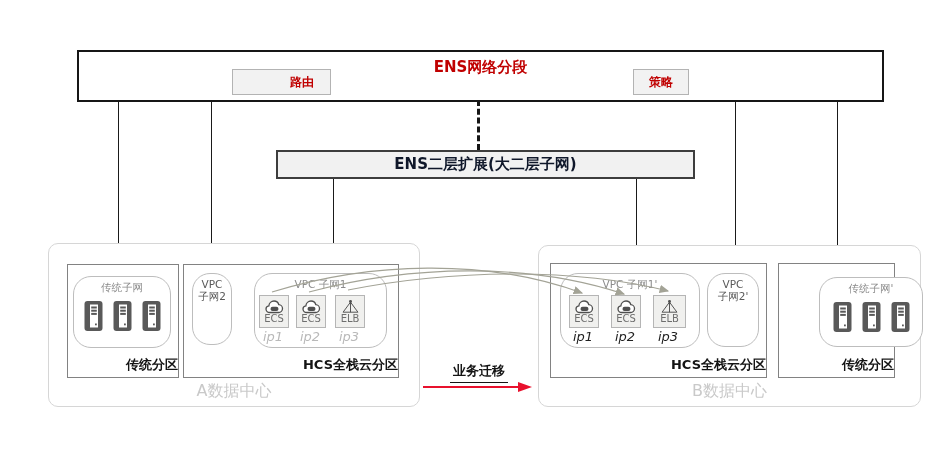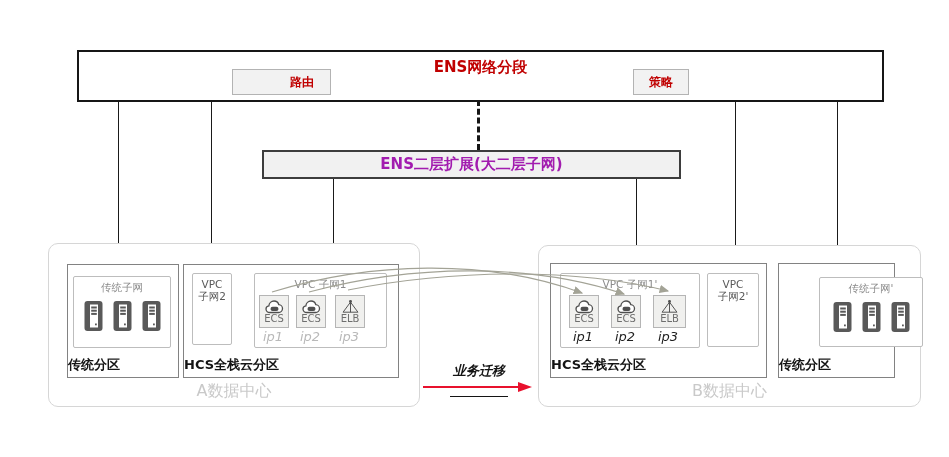--- a/index.html
+++ b/index.html
@@ -7,44 +7,44 @@
           font-family:"DejaVu Sans","Liberation Sans",sans-serif;}
   
   .vline{position:absolute;width:0;border-left:1.5px solid #1a1a1a;z-index:1;}
   .dashline{position:absolute;width:0;border-left:3px dashed #161616;z-index:1;}
   
   .topbox{position:absolute;left:77px;top:50px;width:803px;height:48px;border:2px solid #161616;background:#fff;z-index:2;}
   .topbox-title{margin-top:6px;text-align:center;font-size:15px;font-weight:bold;color:#c00000;}
   .chip{position:absolute;top:17px;height:24px;line-height:24px;background:#f2f2f2;border:1px solid #b3b3b3;
         color:#c00000;font-weight:bold;font-size:12px;text-align:center;z-index:3;}
   
-  .ensbox{position:absolute;left:262px;top:150px;width:415px;height:25px;background:#f1f1f1;border:2px solid #3d3d3d;
-          text-align:center;line-height:24px;font-size:15px;font-weight:bold;color:#a21caf;z-index:2;}
+  .ensbox{position:absolute;left:276px;top:150px;width:415px;height:25px;background:#f1f1f1;border:2px solid #3d3d3d;
+          text-align:center;line-height:24px;font-size:15px;font-weight:bold;color:#0f172a;z-index:2;}
   
   .dcbox{position:absolute;border:1.5px solid #d6d6d6;border-radius:10px;background:#fff;z-index:2;}
   .dc-label{position:absolute;left:0;right:0;bottom:4px;text-align:center;font-size:16px;color:#c9c9c9;}
   
   .partbox{position:absolute;border:1.3px solid #828282;background:#fff;z-index:3;}
-  .part-label{position:absolute;left:0;right:0;bottom:3px;text-align:left;font-size:13px;font-weight:bold;color:#141414;}
-  
-  .subnet{position:absolute;border:1.2px solid #bdbdbd;border-radius:2px;background:#fff;z-index:4;}
+  .part-label{position:absolute;left:0;right:0;bottom:3px;text-align:right;font-size:13px;font-weight:bold;color:#141414;}
+  
+  .subnet{position:absolute;border:1.2px solid #bdbdbd;border-radius:18px;background:#fff;z-index:4;}
   .subnet-label{text-align:center;font-size:10.5px;color:#8c8c8c;margin-top:4px;line-height:12px;}
   .subnet-label.dark{color:#5a5a5a;}
   .servers{display:flex;justify-content:center;gap:10px;margin-top:7px;}
   
   .inst{position:absolute;top:21px;width:28px;height:31px;background:#f0f0ee;border:1px solid #b5b5b5;
         text-align:center;z-index:5;}
   .inst svg{display:block;margin:2px auto 0 auto;}
   .inst-label{font-size:10px;color:#6e6e6e;line-height:8px;}
   .ip{position:absolute;top:55px;width:32px;text-align:center;font-size:13px;z-index:5;font-style:italic;}
   .ip-a{color:#b9b9b9;}
   .ip-b{color:#1f1f1f;}
   
   .mig-label{position:absolute;left:428px;top:362px;width:102px;text-align:center;font-size:13px;font-weight:bold;color:#141414;z-index:6;}
-  .mig-label span{display:inline-block;border-bottom:1.5px solid #141414;padding:0 3px 16px 3px;font-style:italic;}
+  .mig-label span{display:inline-block;border-bottom:1.5px solid #141414;padding:0 3px 2px 3px;}
   .overlay{position:absolute;left:0;top:0;z-index:6;pointer-events:none;}
 </style>
 </head>
 <body>
 
 <div class="canvas">
 
   <div class="topbox">
     <div class="topbox-title">ENS网络分段</div>
     <div class="chip" style="left:153px;width:56px;padding-left:41px;">路由</div>

